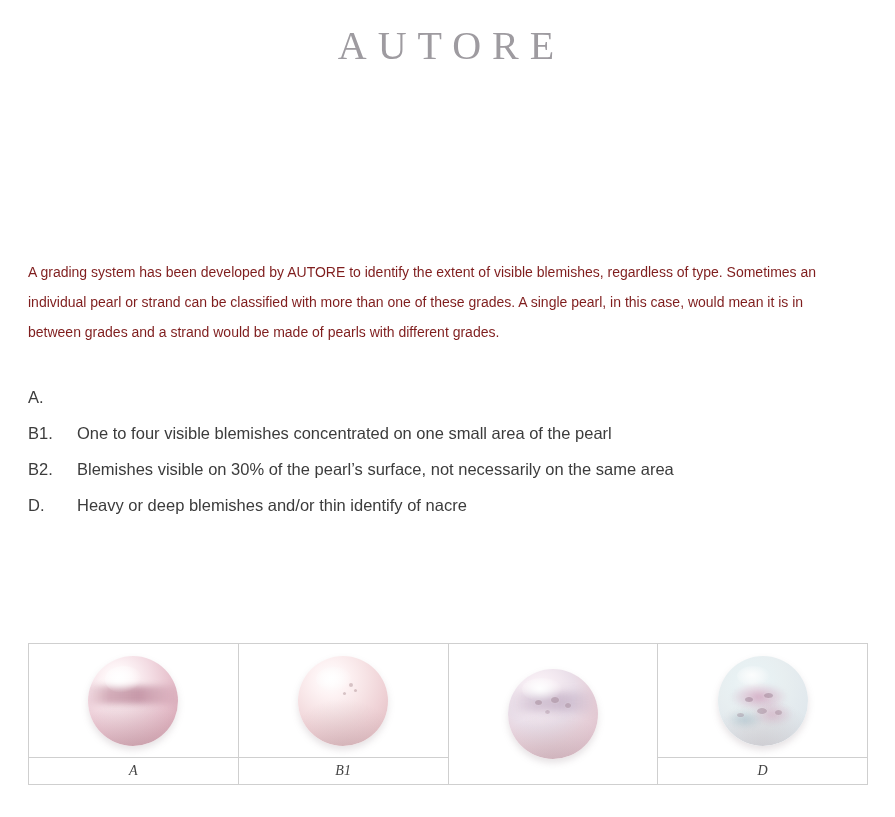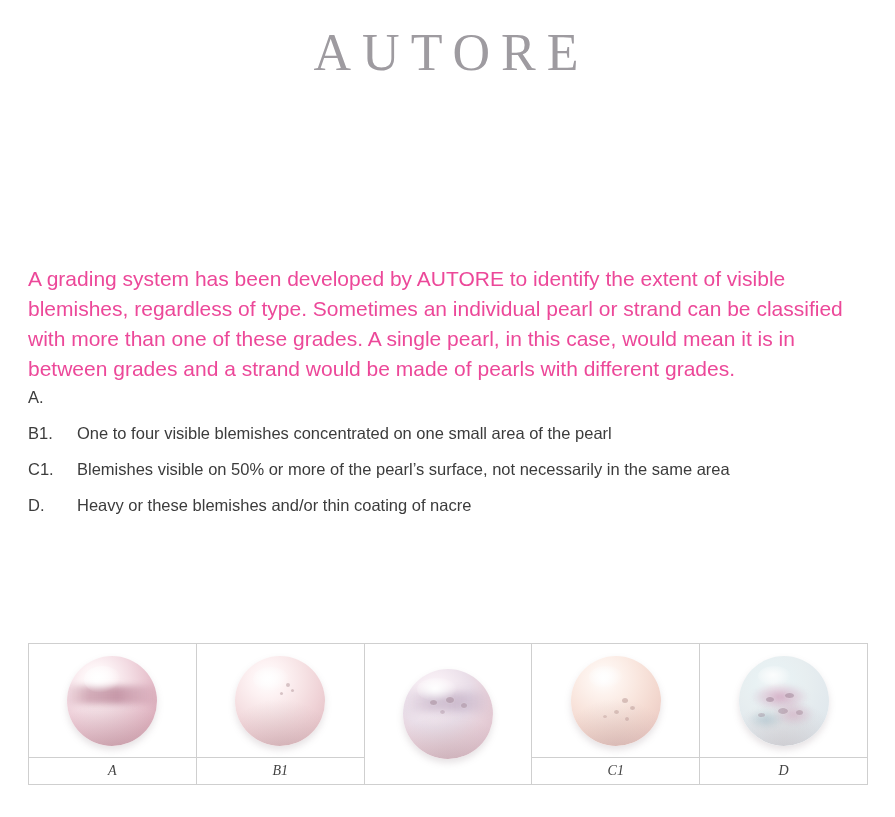--- a/index.html
+++ b/index.html
@@ -19,37 +19,37 @@
   
   .brand-wrap {
     position: absolute;
     top: 24px;
     left: 0;
     width: 895px;
     text-align: center;
   }
   .brand {
     font-family: "Liberation Serif", serif;
-    font-size: 52px;
+    font-size: 40px;
     letter-spacing: 11px;
     color: #9e9ba0;
     font-weight: 400;
     line-height: 1.1;
     padding-left: 8px; 
   }
 
   
   .intro {
     position: absolute;
     top: 243px;
     left: 28px;
     width: 828px;
-    font-size: 21px;
+    font-size: 14px;
     line-height: 30px;
-    color: #ec4899;
+    color: #7f1d1d;
     font-family: "Liberation Sans", sans-serif;
   }
 
   
   .grades {
     position: absolute;
     top: 388px;
     left: 28px;
     width: 840px;
   }
@@ -283,30 +283,30 @@
 
   <div class="grade-row">
     <div class="grade-key">A.</div>
   </div>
 
   <div class="grade-row">
     <div class="grade-key">B1.</div>
     <div class="grade-text">One to four visible blemishes concentrated on one small area of the pearl</div>
   </div>
 
-
   <div class="grade-row">
-    <div class="grade-key">C1.</div>
-    <div class="grade-text">Blemishes visible on 50% or more of the pearl’s surface, not necessarily in the same area</div>
-  </div>
+    <div class="grade-key">B2.</div>
+    <div class="grade-text">Blemishes visible on 30% of the pearl’s surface, not necessarily on the same area</div>
+  </div>
+
 
 
   <div class="grade-row">
     <div class="grade-key">D.</div>
-    <div class="grade-text">Heavy or these blemishes and/or thin coating of nacre</div>
+    <div class="grade-text">Heavy or deep blemishes and/or thin identify of nacre</div>
   </div>
 
 </div>
 
 <div class="pearl-table">
 
   <div class="pearl-cell">
     <div class="pearl-img-area">
       <div class="pearl pearl-a">
         <div class="band"></div>
@@ -334,33 +334,20 @@
         <div class="band"></div>
         <div class="hl"></div>
         <div class="spot" style="left:30%;top:34%;width:7px;height:5px;background:rgba(150,120,135,0.40);"></div>
         <div class="spot" style="left:48%;top:31%;width:8px;height:6px;background:rgba(150,120,135,0.38);"></div>
         <div class="spot" style="left:64%;top:38%;width:6px;height:5px;background:rgba(150,120,135,0.35);"></div>
         <div class="spot" style="left:41%;top:45%;width:5px;height:4px;background:rgba(150,120,135,0.30);"></div>
       </div>
     </div>
   </div>
 
-  <div class="pearl-cell">
-    <div class="pearl-img-area">
-      <div class="pearl pearl-c1">
-        <div class="hl"></div>
-        <div class="spot" style="left:57%;top:47%;width:6px;height:5px;background:rgba(175,140,135,0.45);"></div>
-        <div class="spot" style="left:66%;top:56%;width:5px;height:4px;background:rgba(175,140,135,0.42);"></div>
-        <div class="spot" style="left:48%;top:60%;width:5px;height:4px;background:rgba(175,140,135,0.40);"></div>
-        <div class="spot" style="left:60%;top:68%;width:4px;height:4px;background:rgba(175,140,135,0.38);"></div>
-        <div class="spot" style="left:36%;top:66%;width:4px;height:3px;background:rgba(175,140,135,0.34);"></div>
-      </div>
-    </div>
-    <div class="pearl-label-area">C1</div>
-  </div>
 
 
   <div class="pearl-cell">
     <div class="pearl-img-area">
       <div class="pearl pearl-d">
         <div class="mottle1"></div>
         <div class="mottle2"></div>
         <div class="mottle3"></div>
         <div class="hl"></div>
         <div class="spot" style="left:30%;top:46%;width:8px;height:5px;background:rgba(140,110,130,0.40);"></div>

